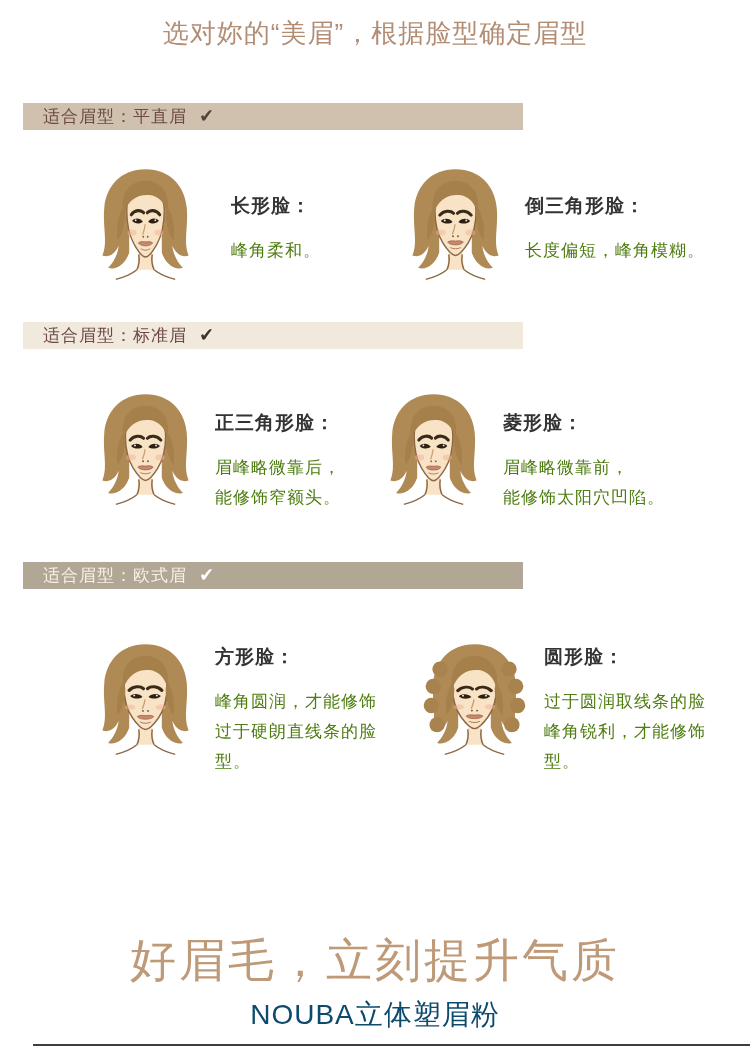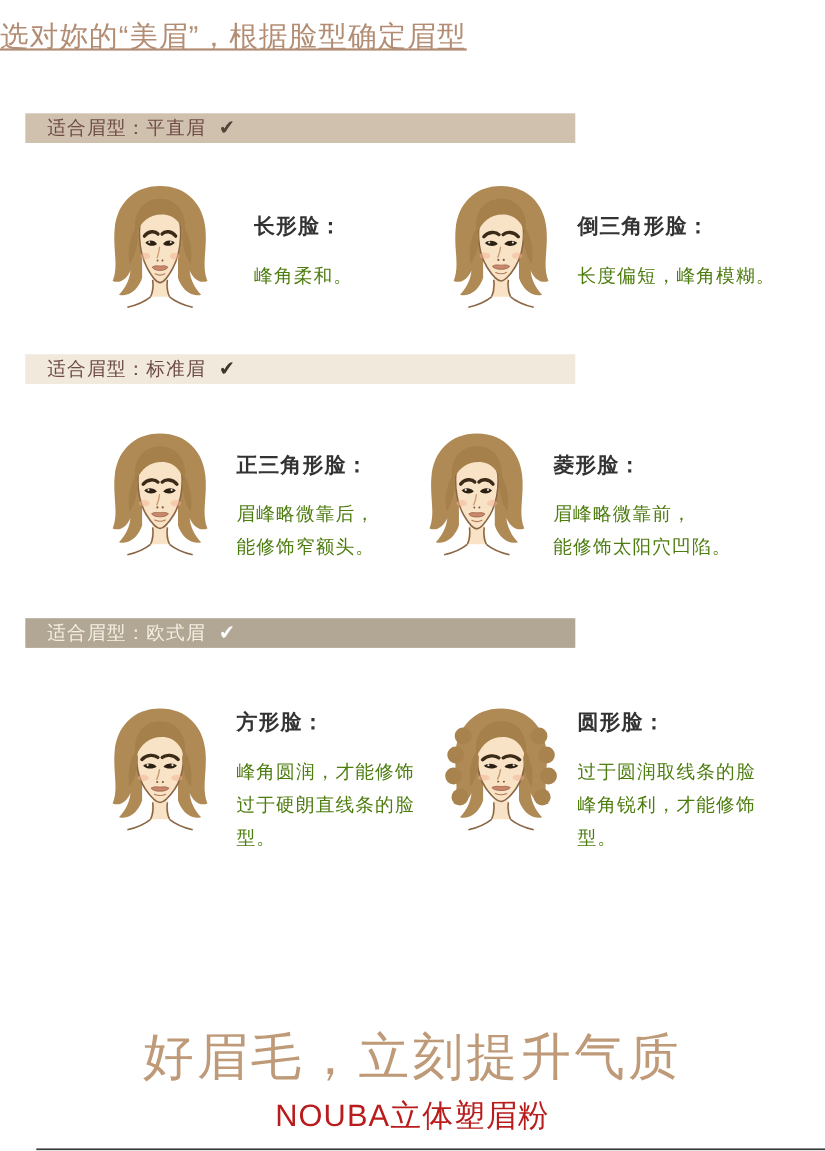--- a/index.html
+++ b/index.html
@@ -2,23 +2,22 @@
 <html><head>
 <meta charset="utf-8">
 <style>
   html,body{margin:0;padding:0;background:#fff;}
   .page{
     position:relative;width:750px;height:1046px;background:#ffffff;
     font-family:"Liberation Sans","DejaVu Sans",sans-serif;overflow:hidden;
   }
   .page-title{
     position:absolute;top:16px;left:0;width:100%;margin:0;
-    font-size:26px;font-weight:normal;letter-spacing:1px;
+    text-align:center;font-size:26px;font-weight:normal;letter-spacing:1px;
     color:#b28d74;
-    text-decoration:underline;
   }
   .section-header{
     position:absolute;left:23px;width:480px;height:27px;line-height:27px;
     padding-left:20px;box-sizing:content-box;font-size:17px;letter-spacing:1px;
   }
   .section-header .check{margin-left:12px;font-size:18px;font-weight:bold;display:inline-block;transform:rotate(-4deg);}
   .card{position:absolute;display:flex;align-items:flex-start;}
   .face-wrap{width:115px;height:135px;flex:none;}
   .text-block{margin-left:12px;}
   .card-title{font-size:19px;font-weight:bold;color:#333333;letter-spacing:1px;}
@@ -206,21 +205,21 @@
           </svg></div>
         <div class="text-block" style="padding-top: 6px;">
           <div class="card-title">方形脸：</div>
           <div class="card-desc">
             <span class="desc-line">峰角圆润，才能修饰</span>
             <span class="desc-line">过于硬朗直线条的脸</span>
             <span class="desc-line">型。</span>
           </div>
         </div>
       </div>
-      <div class="card" style="top: 638px; left: 398px;">
+      <div class="card" style="top: 638px; left: 417px;">
         <div class="face-wrap"><svg viewBox="0 0 120 140" width="115" height="135" aria-hidden="true">
             <path d="M60,6 C34,6 19,24 17,46 C15,66 21,82 15,96 C23,99 29,93 32,86 C31,95 27,103 21,109 C31,112 40,103 43,93 L43,58 C45,40 51,30 60,30 C69,30 75,40 77,58 L77,93 C80,103 89,112 99,109 C93,103 89,95 88,86 C91,93 97,99 105,96 C99,82 105,66 103,46 C101,24 86,6 60,6 Z" fill="#b08a55"></path>
             <g fill="#a8834e">
               <circle cx="24" cy="32" r="8"></circle>
               <circle cx="17" cy="50" r="8"></circle>
               <circle cx="15" cy="70" r="8"></circle>
               <circle cx="21" cy="90" r="8"></circle>
               <circle cx="96" cy="32" r="8"></circle>
               <circle cx="103" cy="50" r="8"></circle>
               <circle cx="105" cy="70" r="8"></circle>
@@ -253,15 +252,15 @@
           <div class="card-title">圆形脸：</div>
           <div class="card-desc">
             <span class="desc-line">过于圆润取线条的脸</span>
             <span class="desc-line">峰角锐利，才能修饰</span>
             <span class="desc-line">型。</span>
           </div>
         </div>
       </div>
     </div>
   <div class="footer-slogan" style="color: rgb(191, 154, 120);">好眉毛，立刻提升气质</div>
-  <div class="footer-product" style="color: #b91c1c;">NOUBA立体塑眉粉</div>
+  <div class="footer-product" style="color: #0c4a6e;">NOUBA立体塑眉粉</div>
   <div class="bottom-line" style="background: rgb(62, 62, 62);"></div>
 </div>
 
 </body></html>

